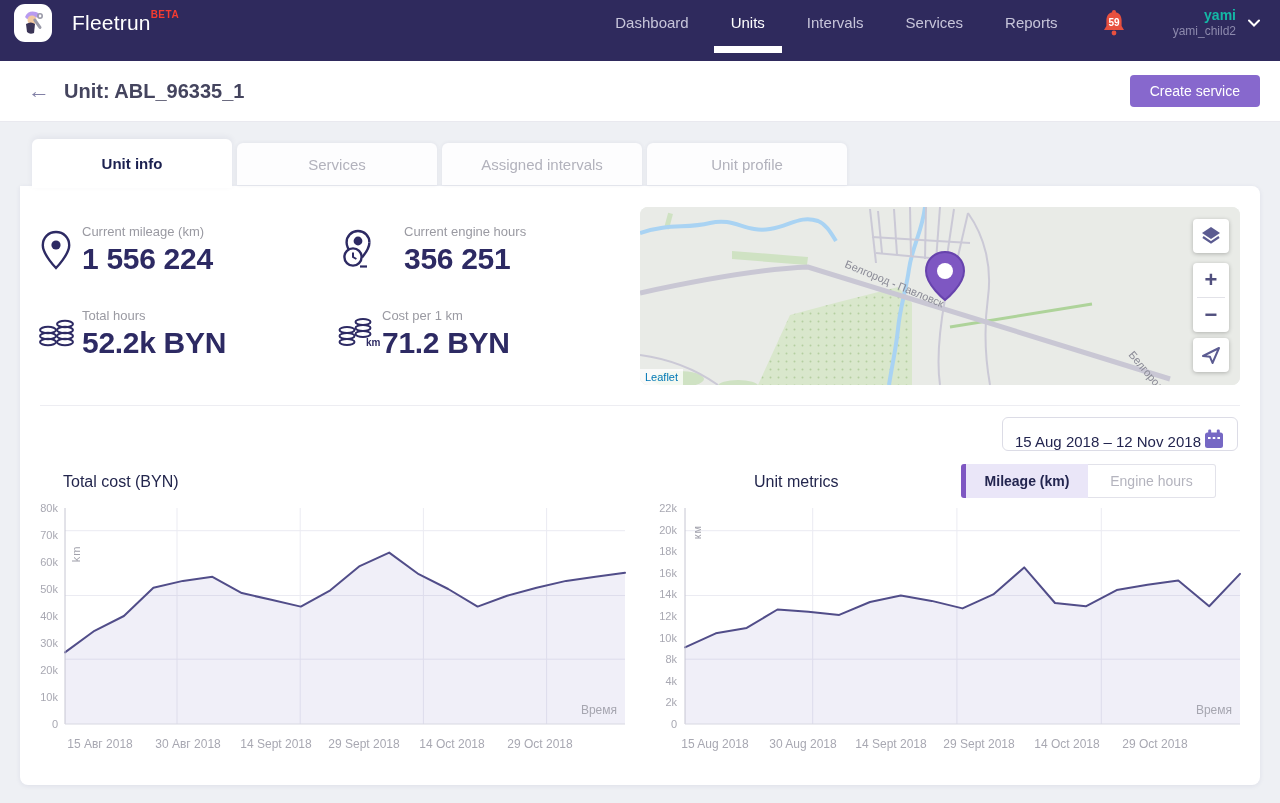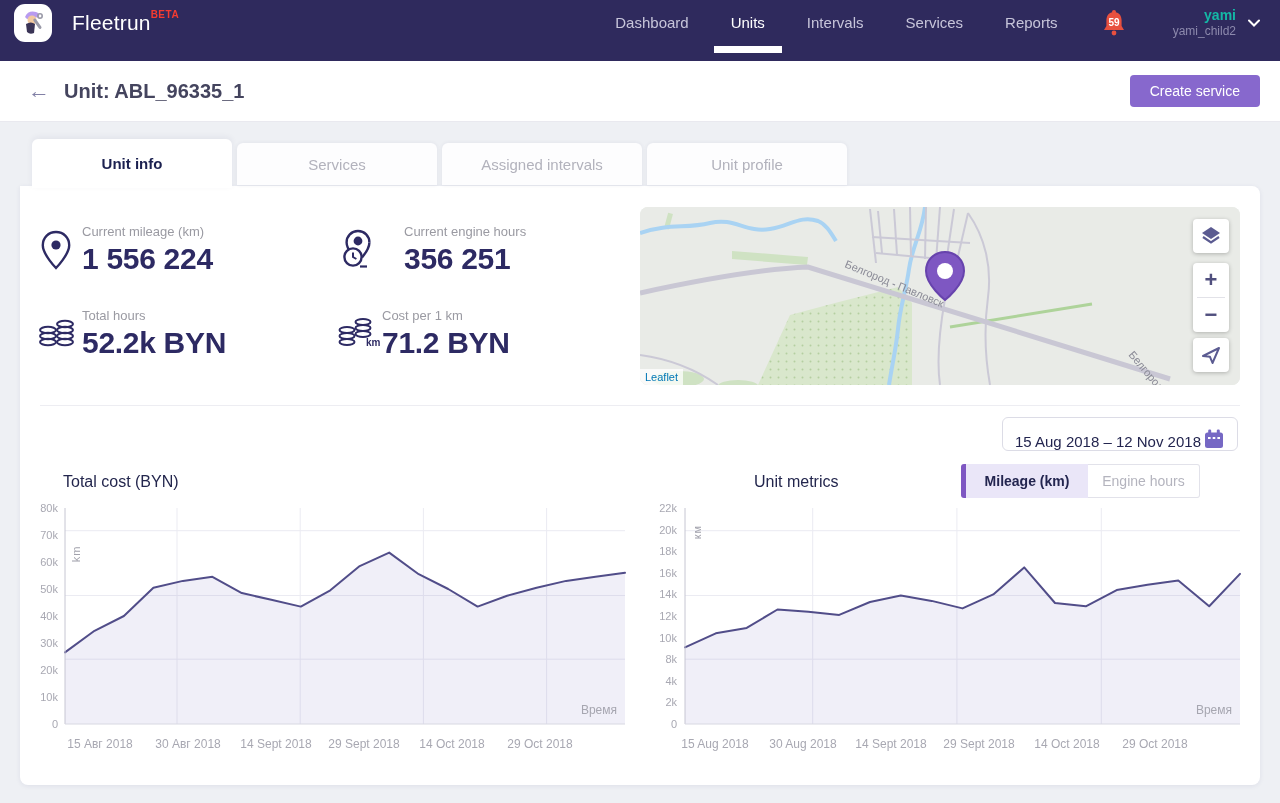--- a/index.html
+++ b/index.html
@@ -70,21 +70,21 @@
               border-radius:6px; display:flex; align-items:flex-end; padding:0 12px; cursor:pointer; background:#fff; }
   .date-text { font-size:15px; font-weight:500; color:#23254f; }
   .date-box svg { margin-left:auto; }
 
   
   .chart-title { position:absolute; font-size:16px; font-weight:500; color:#23264d; }
   .metrics-toggle { position:absolute; left:941px; top:278px; height:34px; display:flex; }
   .toggle-btn { height:34px; display:flex; align-items:center; justify-content:center; font-size:14px; cursor:pointer; }
   .toggle-btn.active { width:127px; background:#eae6f8; color:#23254f; font-weight:700;
                        border-left:5px solid #7e57c2; border-radius:3px 0 0 3px; }
-  .toggle-btn.inactive { width:112px; background:#fff; color:#b4b4be; border:1px solid #e2e2ea;
+  .toggle-btn.inactive { width:128px; background:#fff; color:#b4b4be; border:1px solid #e2e2ea;
                          border-left:none; border-radius:0 3px 3px 0; }
 
   .chart-svg { position:absolute; }
   svg text { font-family:"Liberation Sans", sans-serif; }
 </style>
 </head>
 <body>
 
 <div class="navbar">
   <div class="logo">

